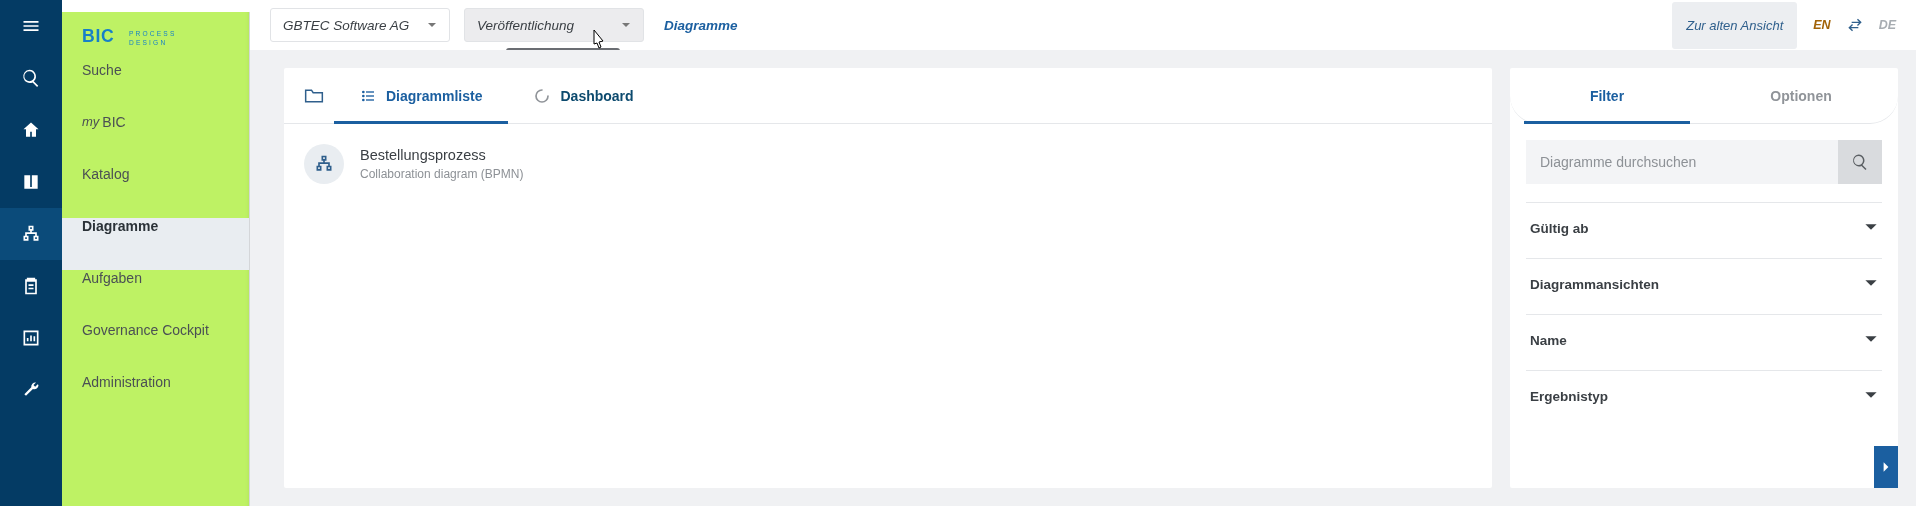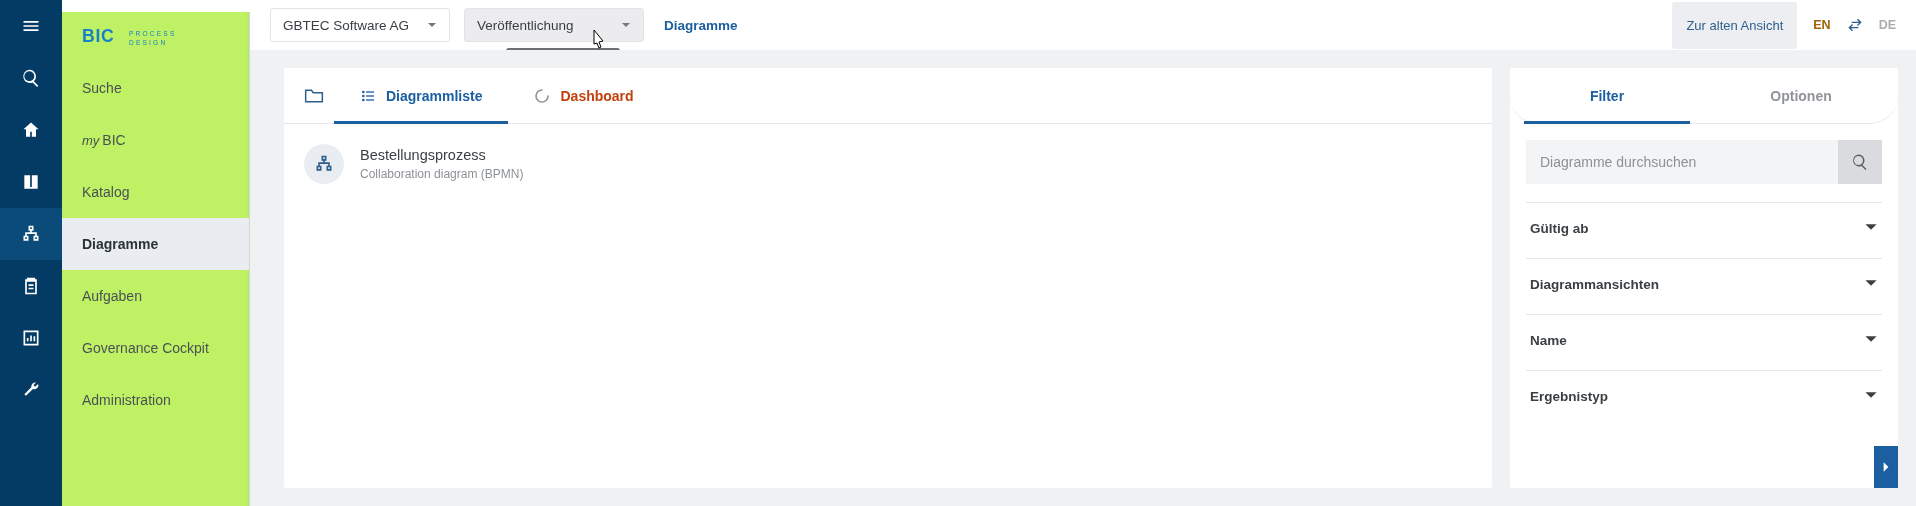--- a/index.html
+++ b/index.html
@@ -34,31 +34,32 @@
     position:absolute; left:62px; top:12px; width:188px; height:506px;
     background:#bef264; border-right:1px solid #d4d6d9;
     box-shadow: inset -6px 0 4px -6px rgba(0,0,0,0.08);
   }
   .logo {
     height:50px; display:flex; align-items:center; padding-left:20px;
     color:#1780c7; font-weight:300; letter-spacing:1px;
   }
   .logo svg { height:22px; }
   .drawer-item {
-    height:52px; display:flex; align-items:center; padding-left:20px;
+    height:52px; display:flex; align-items:flex-start; padding-left:20px;
     font-size:14px; color:#4b5054; cursor:pointer;
   }
   .drawer-item.active { background:#e9edf1; font-weight:600; color:#2b3238; }
   .drawer-item .mybic-my { font-style:italic; font-weight:300; margin-right:3px; font-size:13px; }
 
   
   .topbar {
     position:absolute; left:250px; top:0; right:0; height:50px;
     display:flex; align-items:center; padding:0 20px;
     background:#fff;
+    font-style:italic;
   }
   .select {
     height:34px; border:1px solid #e1e3e6; border-radius:3px;
     display:flex; align-items:center; padding:0 12px;
     font-size:13.5px; color:#3a3f44; margin-right:14px; cursor:pointer;
     min-width:180px; justify-content:space-between;
   }
   .select .caret { margin-left:10px; }
   .select.hover { background:#ececee; }
   .breadcrumb-link { color:#1b5fa0; font-size:13.5px; font-weight:600; cursor:pointer; margin-left:6px; }
@@ -98,21 +99,21 @@
   .folder-icon {
     width:40px; display:flex; align-items:center; justify-content:center;
     color:#2f5f8c;
   }
   .folder-icon svg { width:20px; height:18px; fill:none; stroke:#2f5f8c; stroke-width:1.8; }
   .tab {
     display:flex; align-items:center; gap:10px; padding:0 26px;
     font-size:14px; font-weight:600; cursor:pointer; position:relative;
   }
   .tab.active { color:#1b5fa0; }
-  .tab.inactive { color:#c2410c; }
+  .tab.inactive { color:#0c4a6e; }
   .tab.active::after {
     content:""; position:absolute; left:0; right:0; bottom:-1px; height:3px; background:#1b5fa0;
   }
   .tab svg { width:16px; height:16px; }
 
   .list-body { flex:1; padding:10px 16px; }
   .list-row {
     display:flex; align-items:center; gap:16px; padding:10px 4px;
     cursor:pointer;
   }

